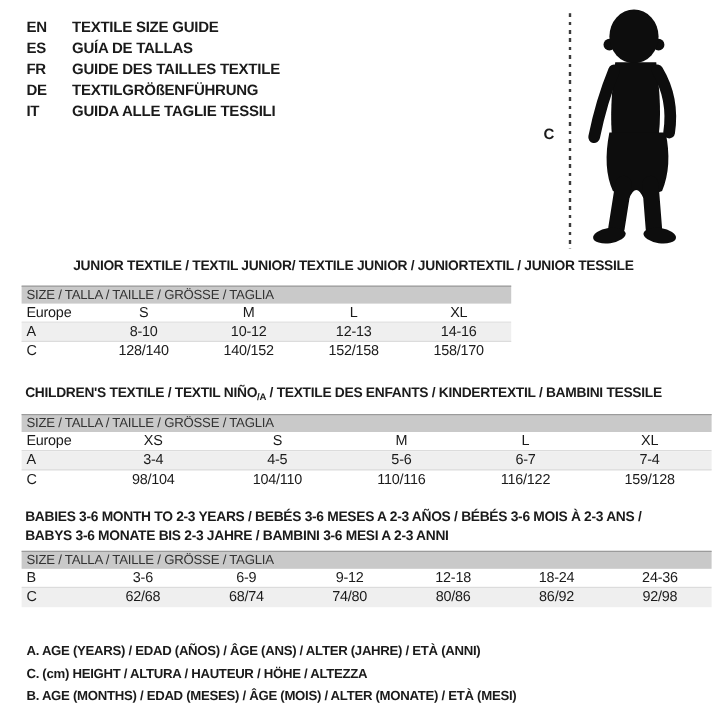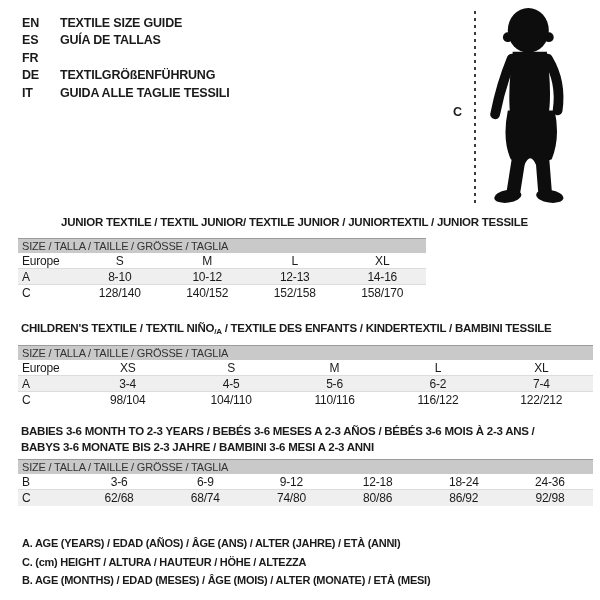--- a/index.html
+++ b/index.html
@@ -50,21 +50,21 @@
   .size-table{position:absolute;left:18px;}
   .table-junior{top:238px;width:408px;}
   .table-children{top:345px;width:575px;}
   .table-babies{top:459px;width:575px;}
 
   .size-bar{
     height:15px;background:var(--bar-bg);border-top:1.5px solid var(--bar-border);
     font-size:11px;font-weight:400;color:#333;
     display:flex;align-items:center;padding-left:4px;
   }
-  .trow{display:flex;height:16px;align-items:center;font-size:12px;}
+  .trow{display:flex;height:16px;font-size:12px;}
   .trow.shaded{background:var(--shade);}
   .trow:not(:last-child){border-bottom:1px solid var(--divider);}
   .cell{white-space:nowrap;}
   .cell.label{width:58px;text-align:left;padding-left:4px;flex:none;}
   .cell.data{flex:1;text-align:center;}
 
   
   .footnotes{position:absolute;left:22px;top:537px;}
   .footnote{font-size:11px;font-weight:700;height:18.5px;white-space:nowrap;letter-spacing:-0.25px;}
 </style>
@@ -77,20 +77,21 @@
     <div class="lang-row">
       <span class="lang-code">EN</span>
       <span class="lang-label">TEXTILE SIZE GUIDE</span>
     </div>
     <div class="lang-row">
       <span class="lang-code">ES</span>
       <span class="lang-label">GUÍA DE TALLAS</span>
     </div>
     <div class="lang-row">
       <span class="lang-code">FR</span>
+      <span class="lang-label">GUIDE DES TAILLES TEXTILE</span>
     </div>
     <div class="lang-row">
       <span class="lang-code">DE</span>
       <span class="lang-label">TEXTILGRÖßENFÜHRUNG</span>
     </div>
     <div class="lang-row">
       <span class="lang-code">IT</span>
       <span class="lang-label">GUIDA ALLE TAGLIE TESSILI</span>
     </div>
   </div>
@@ -157,30 +158,30 @@
           <span class="cell data">S</span>
           <span class="cell data">M</span>
           <span class="cell data">L</span>
           <span class="cell data">XL</span>
         </div>
         <div class="trow shaded">
           <span class="cell label">A</span>
           <span class="cell data">3-4</span>
           <span class="cell data">4-5</span>
           <span class="cell data">5-6</span>
-          <span class="cell data">6-2</span>
+          <span class="cell data">6-7</span>
           <span class="cell data">7-4</span>
         </div>
         <div class="trow">
           <span class="cell label">C</span>
           <span class="cell data">98/104</span>
           <span class="cell data">104/110</span>
           <span class="cell data">110/116</span>
           <span class="cell data">116/122</span>
-          <span class="cell data">122/212</span>
+          <span class="cell data">159/128</span>
         </div>
       </div>
   </div>
 
   <div class="section-title title-babies">
     <div>BABIES 3-6 MONTH TO 2-3 YEARS / BEBÉS 3-6 MESES A 2-3 AÑOS / BÉBÉS 3-6 MOIS À 2-3 ANS /</div>
     <div>BABYS 3-6 MONATE BIS 2-3 JAHRE / BAMBINI 3-6 MESI A 2-3 ANNI</div>
   </div>
   <div class="size-table table-babies">
     <div class="size-bar">SIZE / TALLA / TAILLE / GRÖSSE / TAGLIA</div>

